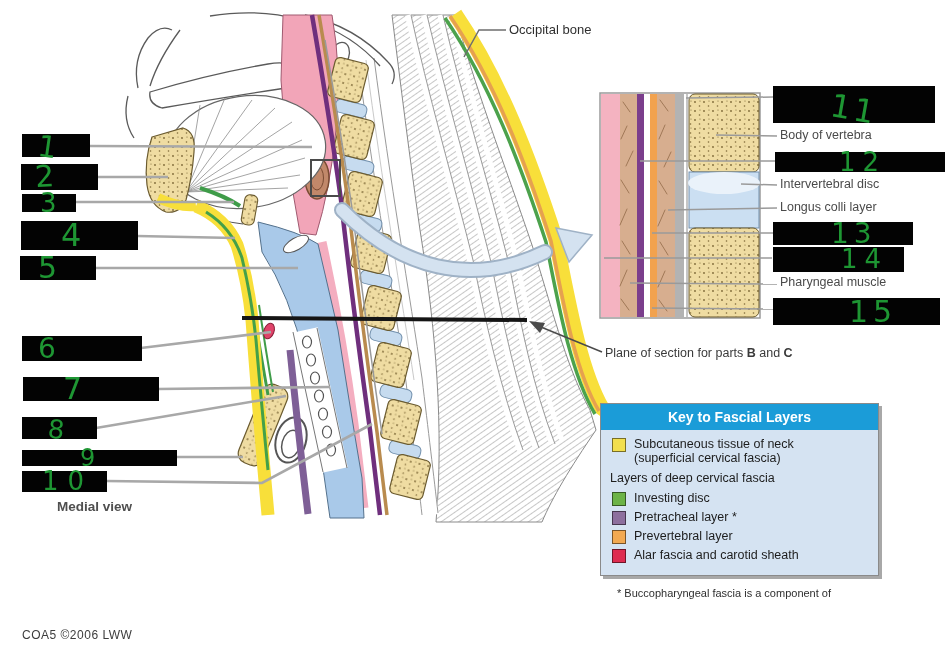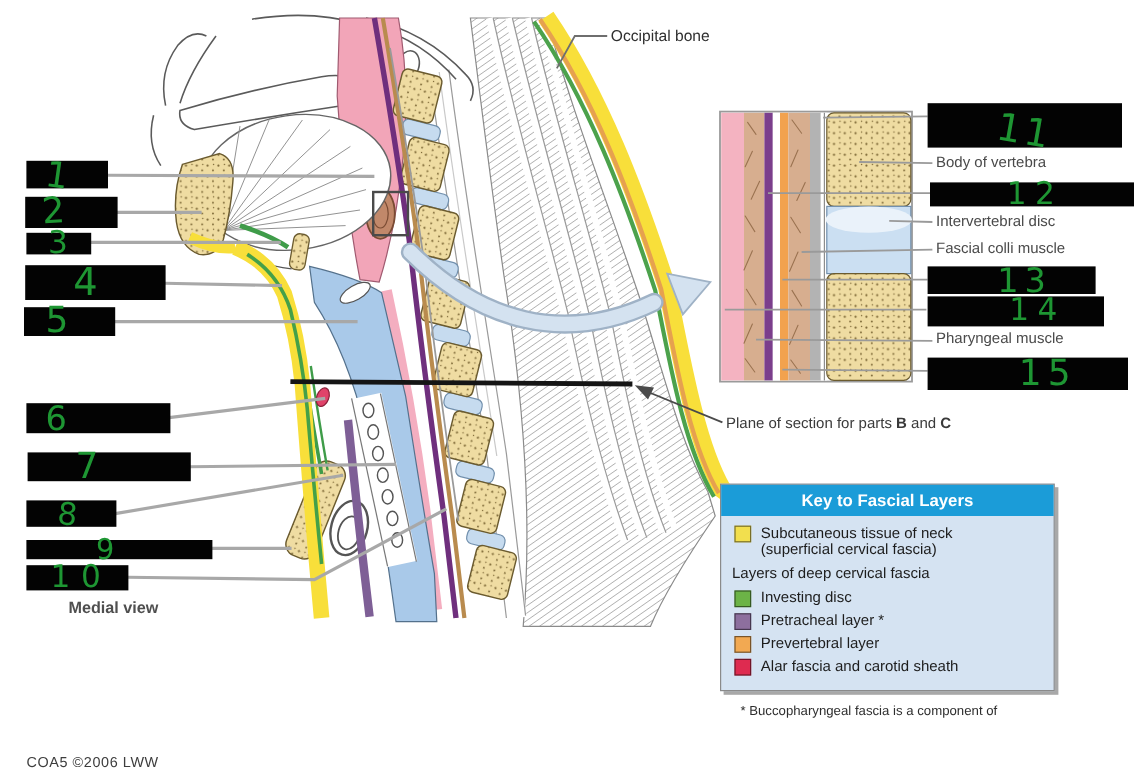--- a/index.html
+++ b/index.html
@@ -234,21 +234,21 @@
     <line x1="604" y1="258" x2="772" y2="258"></line>
     <line x1="630" y1="283" x2="777" y2="284"></line>
     <line x1="652" y1="308" x2="773" y2="309"></line>
   </g>
 </svg>
 
 <div class="occ">Occipital bone</div>
 
 <div class="lbl" style="left:780px;top:129px;">Body of vertebra</div>
 <div class="lbl" style="left:780px;top:178px;">Intervertebral disc</div>
-<div class="lbl" style="left:780px;top:201px;">Fascial colli muscle</div>
+<div class="lbl" style="left:780px;top:201px;">Longus colli layer</div>
 <div class="lbl" style="left:780px;top:276px;">Pharyngeal muscle</div>
 
 <div class="planelbl"><span>Plane of section for parts </span><b>B</b><span> and </span><b>C</b></div>
 
 <div class="medial">Medial view</div>
 <div class="copyr">COA5 ©2006 LWW</div>
 
 <div class="redbox" style="left:22px;top:134px;width:68px;height:23px;">
       <span class="num" style="padding-left:16px;font-size:30px;transform:rotate(8deg);">1</span>
     </div>
@@ -281,21 +281,21 @@
     </div>
 <div class="redbox" style="left:773px;top:86px;width:162px;height:37px;">
       <span class="num" style="padding-left:58px;font-size:32px;transform:rotate(10deg);letter-spacing:3px;">11</span>
     </div>
 <div class="redbox" style="left:775px;top:152px;width:170px;height:20px;">
       <span class="num" style="padding-left:64px;font-size:26px;letter-spacing:7px;">12</span>
     </div>
 <div class="redbox" style="left:773px;top:222px;width:140px;height:23px;">
       <span class="num" style="padding-left:58px;font-size:28px;letter-spacing:5px;">13</span>
     </div>
-<div class="redbox" style="left:773px;top:247px;width:147px;height:25px;">
+<div class="redbox" style="left:773px;top:247px;width:131px;height:25px;">
       <span class="num" style="padding-left:68px;font-size:26px;letter-spacing:7px;">14</span>
     </div>
 <div class="redbox" style="left:773px;top:298px;width:167px;height:27px;">
       <span class="num" style="padding-left:76px;font-size:30px;letter-spacing:5px;">15</span>
     </div>
 
 <div class="legend">
   <div class="legend-header" style="background-color: rgb(27, 156, 216);">Key to Fascial Layers</div>
   <div class="legend-body">
     <div class="lrow">

